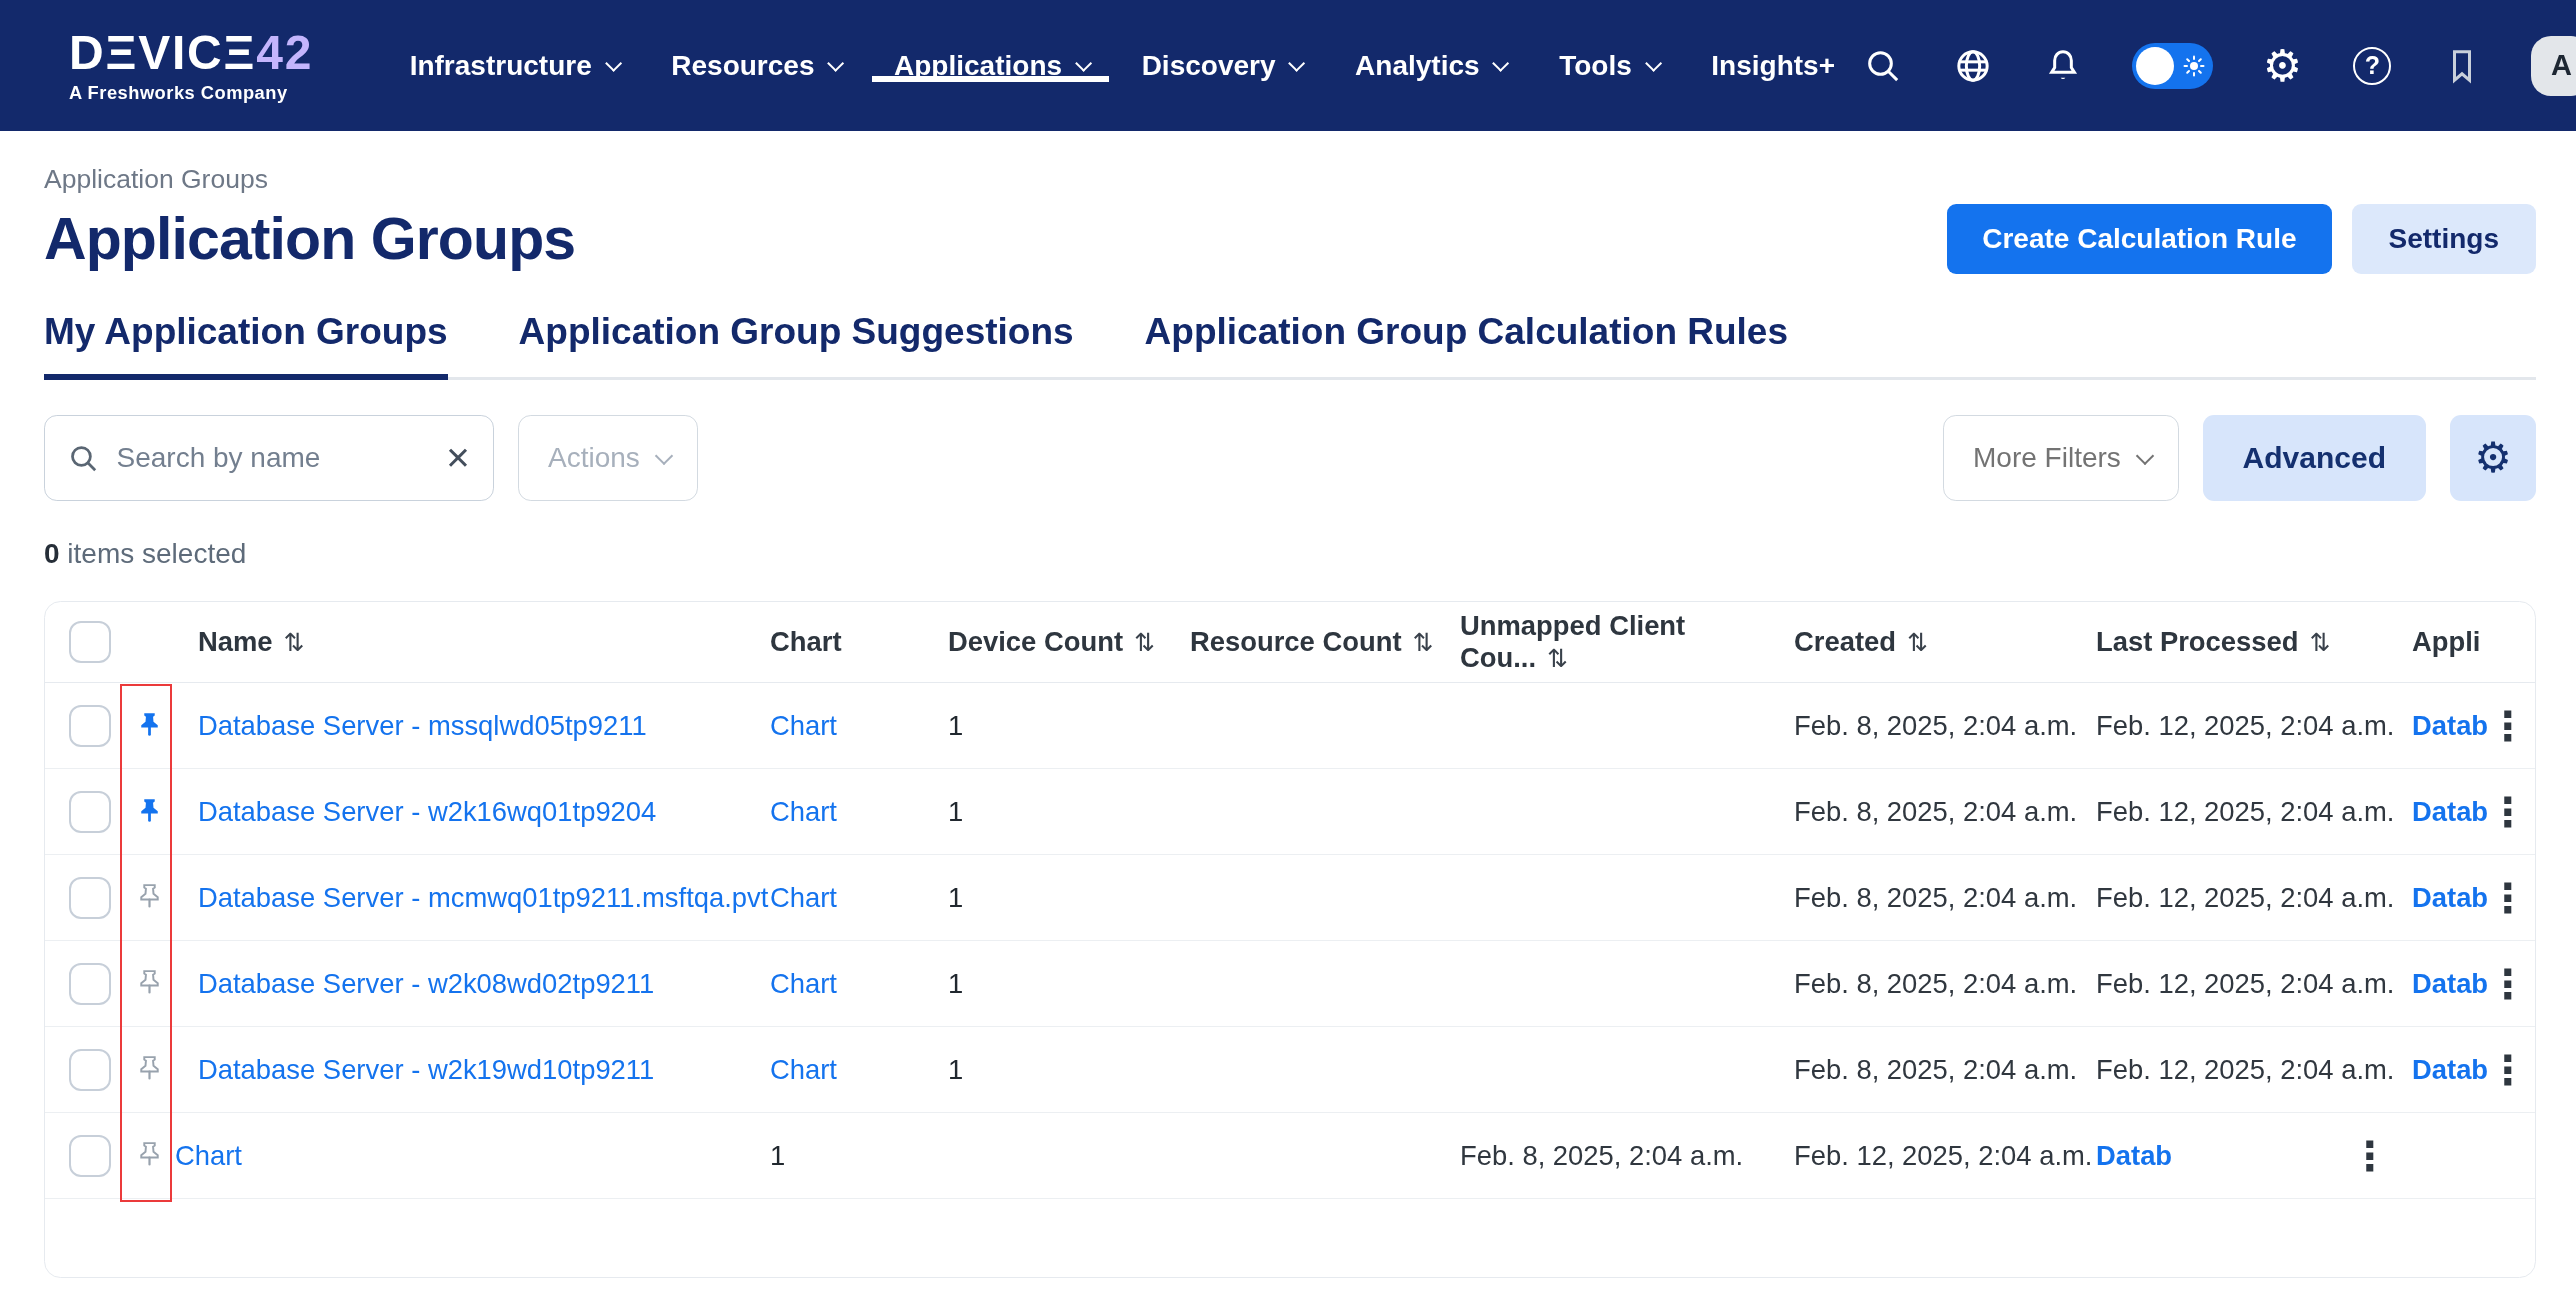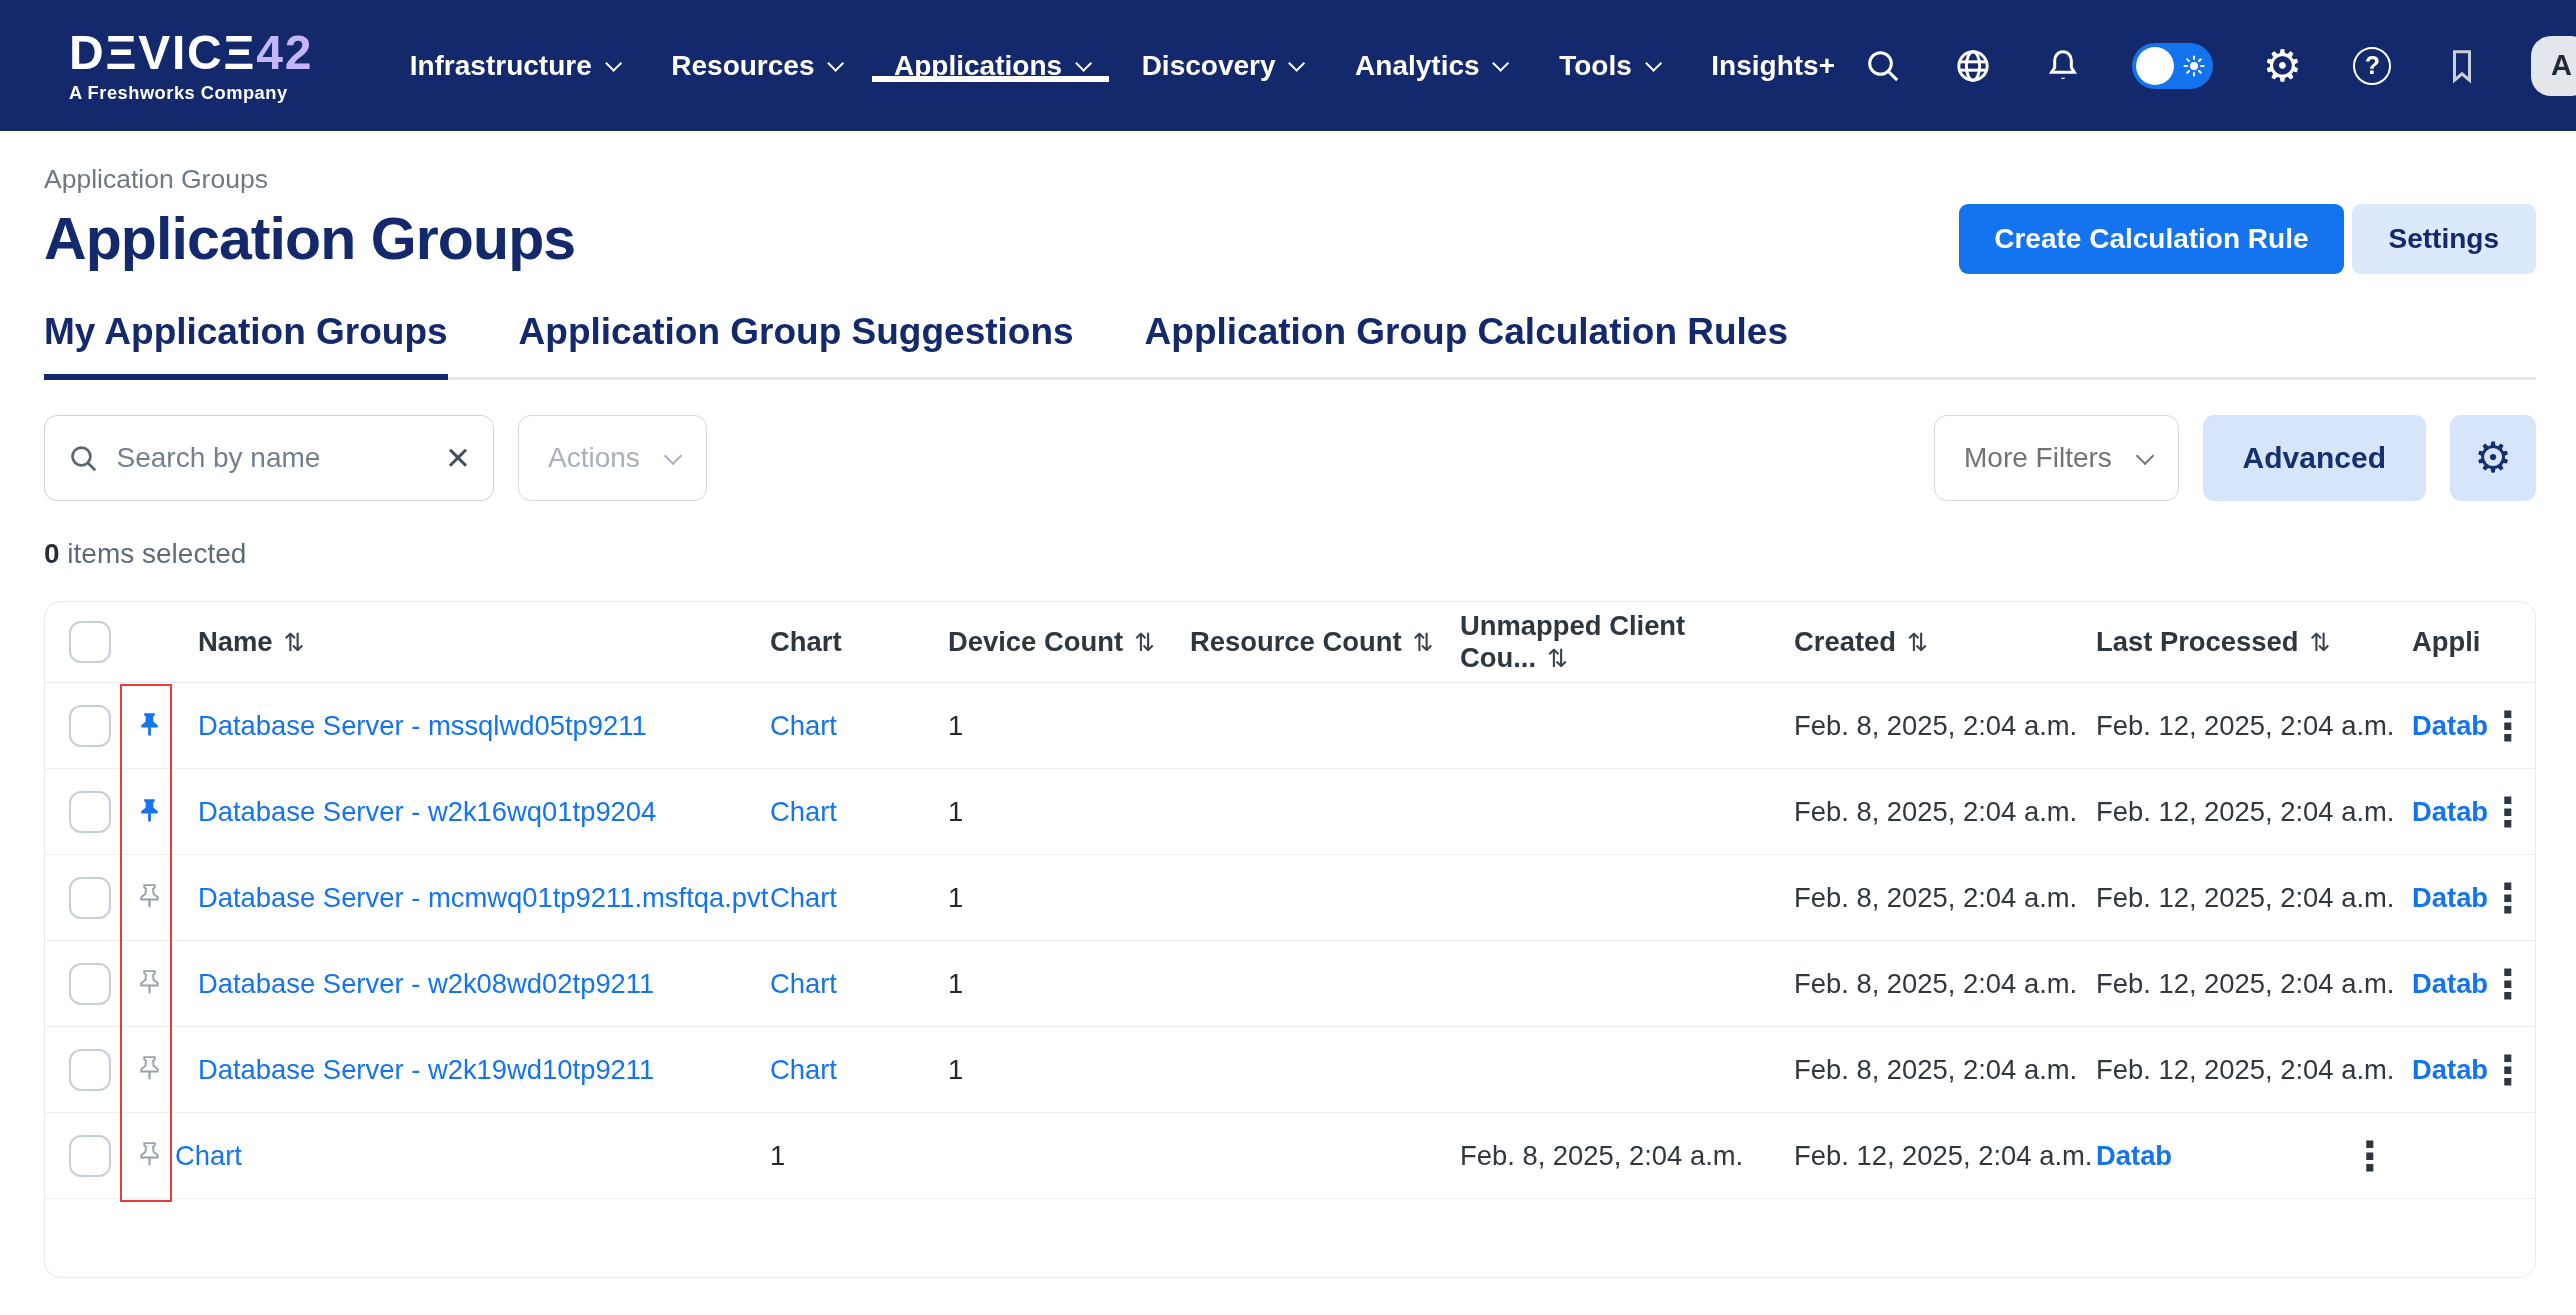--- a/index.html
+++ b/index.html
@@ -36,21 +36,21 @@
   .theme-toggle svg { position: absolute; right: 7.3px; width: 24px; height: 24px; }
   .avatar { width: 60px; height: 60px; border-radius: 20px; background: #E3E6EA; color: #1E2733;
             display: flex; align-items: center; justify-content: center;
             font-size: 29px; font-weight: 700; cursor: pointer; }
 
   
   .main { padding: 33px 40px 0 44px; }
   .breadcrumb { font-size: 26.5px; color: #6E7887; }
   .title-row { display: flex; justify-content: space-between; align-items: center; margin-top: 9.1px; }
   .page-title { font-size: 59px; font-weight: 800; color: #13296B; letter-spacing: -0.9px; }
-  .title-buttons { display: flex; gap: 8px; }
+  .title-buttons { display: flex; gap: 20px; }
   .btn-primary { height: 70px; padding: 0 35px; background: #1473EE; color: #fff; border: none;
                  border-radius: 9.1px; font-size: 28px; font-weight: 700; cursor: pointer;
                  font-family: inherit; }
   .btn-soft { height: 70px; padding: 0 37px; background: #DCE8FB; color: #13296B; border: none;
               border-radius: 9.1px; font-size: 28px; font-weight: 700; cursor: pointer; font-family: inherit; }
 
   
   .tabs { display: flex; gap: 71px; margin-top: 37px; position: relative; }
   .tabs::after { content: ""; position: absolute; left: 0; right: 0; bottom: 0; height: 3.7px; background: #E3E7EC; }
   .tab { position: relative; padding-bottom: 27.4px; font-size: 37px; font-weight: 700; color: #13296B; cursor: pointer; }
@@ -60,21 +60,21 @@
   
   .filter-row { display: flex; align-items: center; gap: 24px; margin-top: 35px; }
   .search-box { width: 450px; height: 86px; border: 1.8px solid #C9D2DC; border-radius: 12.8px;
                 display: flex; align-items: center; padding: 0 22px; gap: 16.5px; background: #fff; }
   .search-box svg { width: 33px; height: 33px; stroke: #5A6673; fill: none; stroke-width: 2; flex: 0 0 auto; }
   .search-box input { border: none; outline: none; flex: 1; font-size: 28px; color: #2E363F;
                       font-family: inherit; min-width: 0; }
   .search-box input::placeholder { color: #737F8F; }
   .search-clear { font-size: 31px; color: #434E5C; cursor: pointer; }
   .dropdown { height: 86px; border: 1.8px solid #D3DAE1; border-radius: 12.8px; background: #fff;
-              display: flex; align-items: center; gap: 24px; padding: 0 29px; cursor: pointer; }
+              display: flex; align-items: center; gap: 15px; padding: 0 29px; cursor: pointer; }
   .dropdown .dd-label { font-size: 28px; }
   .dropdown .chev { width: 12.8px; height: 12.8px; border-right: 2.7px solid currentColor;
                     border-bottom: 2.7px solid currentColor; transform: rotate(45deg) translateY(-3.7px); }
   .dd-muted { color: #A7B0BC; }
   .dd-normal { color: #737373; }
   .filter-right { margin-left: auto; display: flex; align-items: center; gap: 24px; }
   .btn-advanced { height: 86px; padding: 0 40px; background: #D7E5FB; color: #14306F; border: none;
                   border-radius: 11px; font-size: 30px; font-weight: 700; cursor: pointer; font-family: inherit; }
   .btn-gear { width: 86px; height: 86px; background: #D7E5FB; border: none; border-radius: 11px;
               cursor: pointer; display: flex; align-items: center; justify-content: center; }

